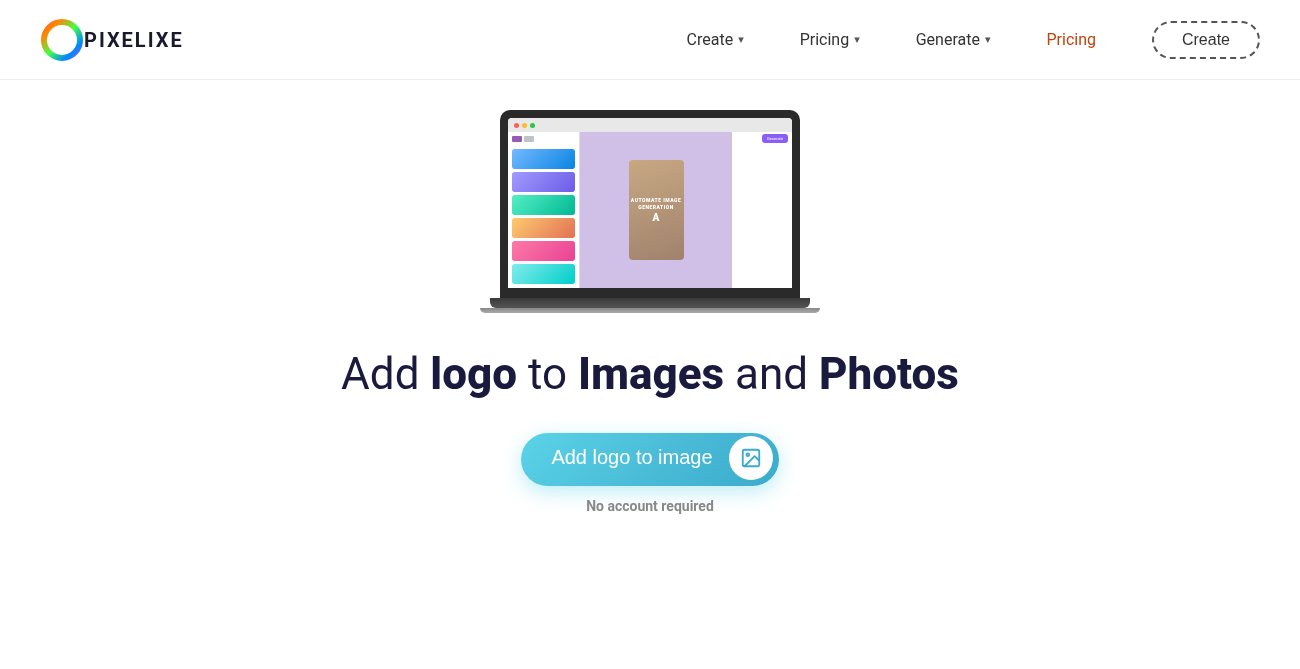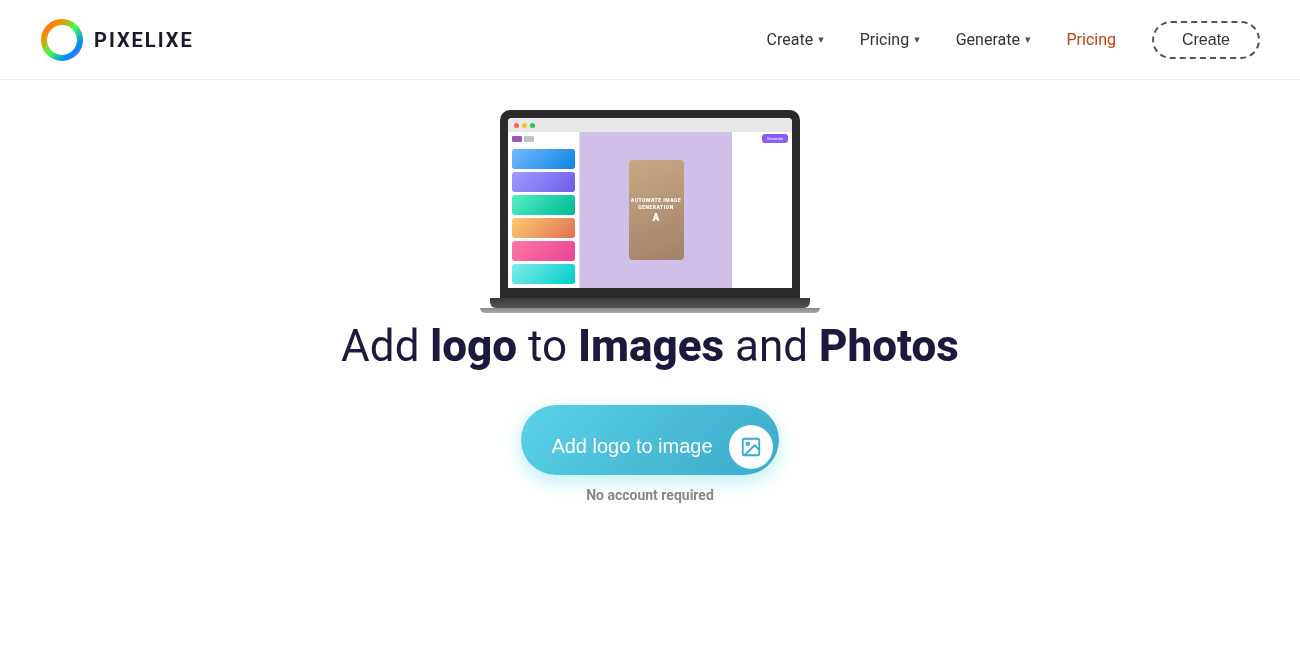--- a/index.html
+++ b/index.html
@@ -17,36 +17,35 @@
       align-items: center;
       justify-content: space-between;
       padding: 0 40px;
       height: 80px;
       border-bottom: 1px solid #eee;
       background: #fff;
     }
     .logo-area {
       display: flex;
       align-items: center;
-      gap: 10px;
     }
     .logo-icon {
       width: 44px;
       height: 44px;
     }
     .logo-text {
       font-size: 20px;
       font-weight: 700;
       letter-spacing: 2px;
       color: #1a1a2e;
     }
     .nav-links {
       display: flex;
       align-items: center;
-      gap: 36px;
+      gap: 56px;
       justify-content: space-between;
     }
     .nav-item {
       display: flex;
       align-items: center;
       gap: 5px;
       font-size: 16px;
       color: #333;
       cursor: pointer;
       text-decoration: none;
@@ -247,20 +246,21 @@
     .laptop-foot {
       width: 340px;
       height: 5px;
       background: linear-gradient(to bottom, #888, #aaa);
       border-radius: 0 0 8px 8px;
       margin: 0 auto;
     }
 
     
     .headline {
+      margin-top: 28px;
       font-size: 44px;
       color: #1a1a3e;
       text-align: center;
       line-height: 1.2;
     }
     .headline .normal { font-weight: 400; }
     .headline .bold { font-weight: 800; }
 
     
     .cta-wrapper {
@@ -269,21 +269,21 @@
       flex-direction: column;
       align-items: center;
       gap: 12px;
     }
     .cta-btn {
       display: flex;
       align-items: center;
       gap: 0;
       background: linear-gradient(135deg, #5ad3e8, #4bbdd8, #3aabcc);
       border-radius: 50px;
-      padding: 20px 6px 6px 30px;
+      padding: 3px 6px 6px 30px;
       cursor: pointer;
       border: none;
       box-shadow: 0 6px 20px rgba(90, 211, 232, 0.4);
     }
     .cta-label {
       font-size: 20px;
       color: #fff;
       font-weight: 500;
       margin-right: 16px;
     }

